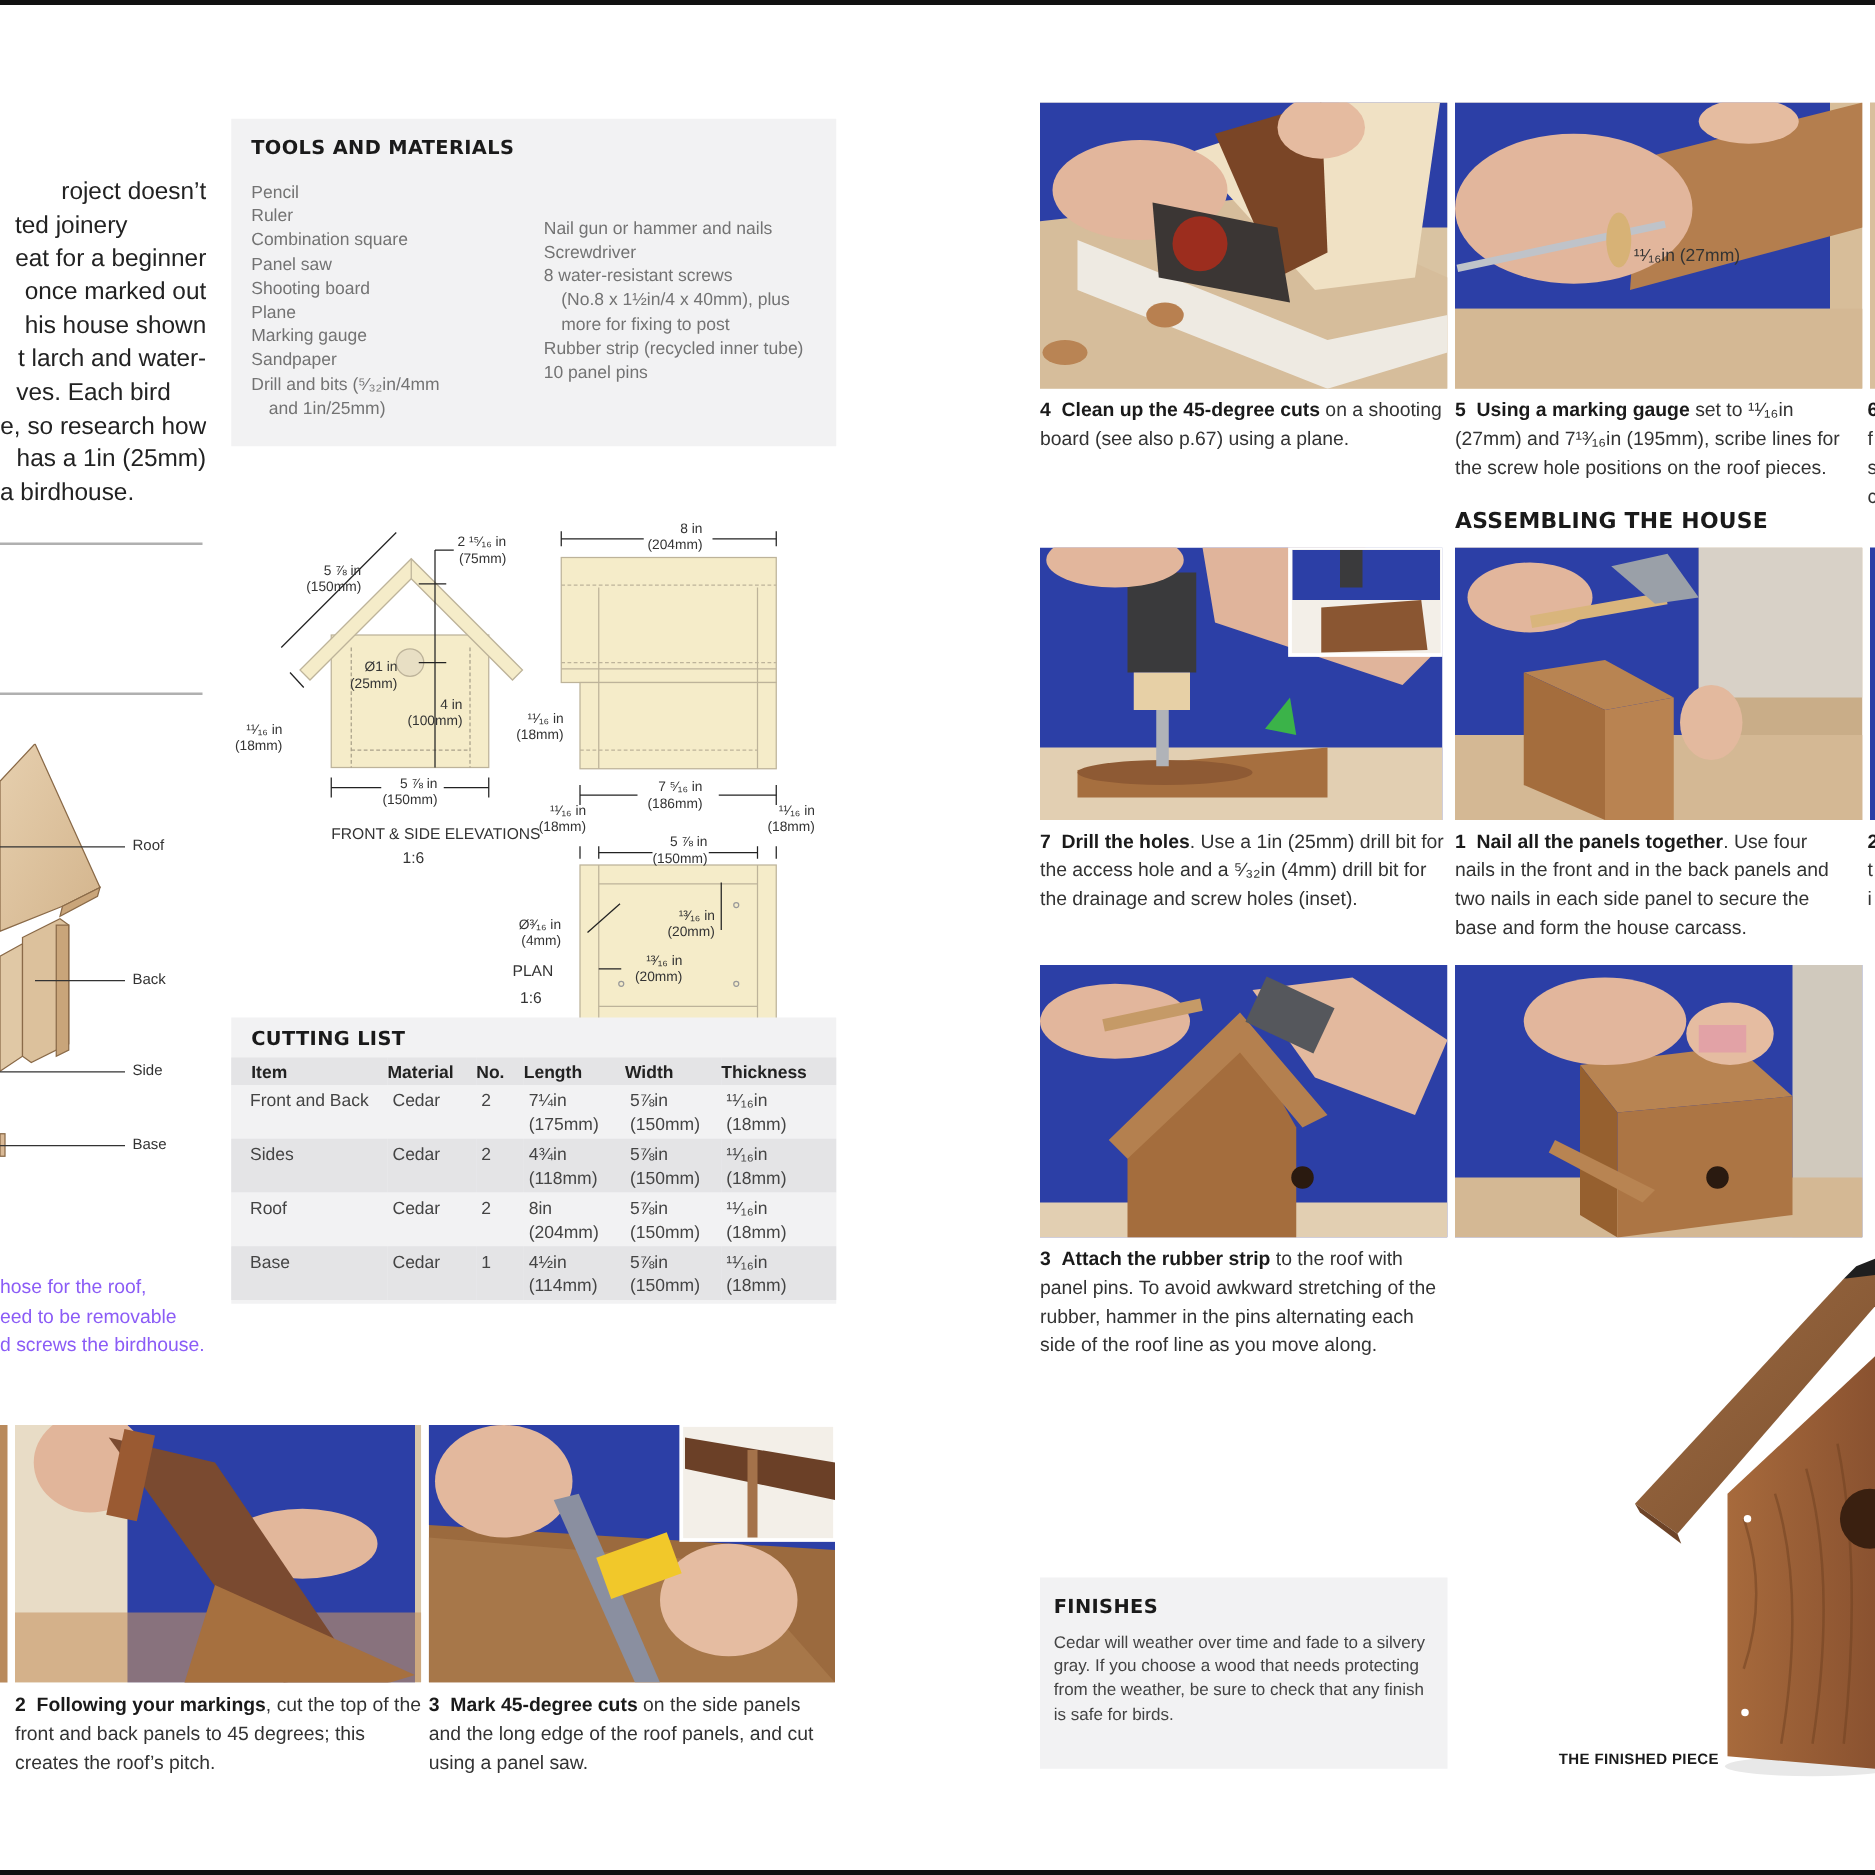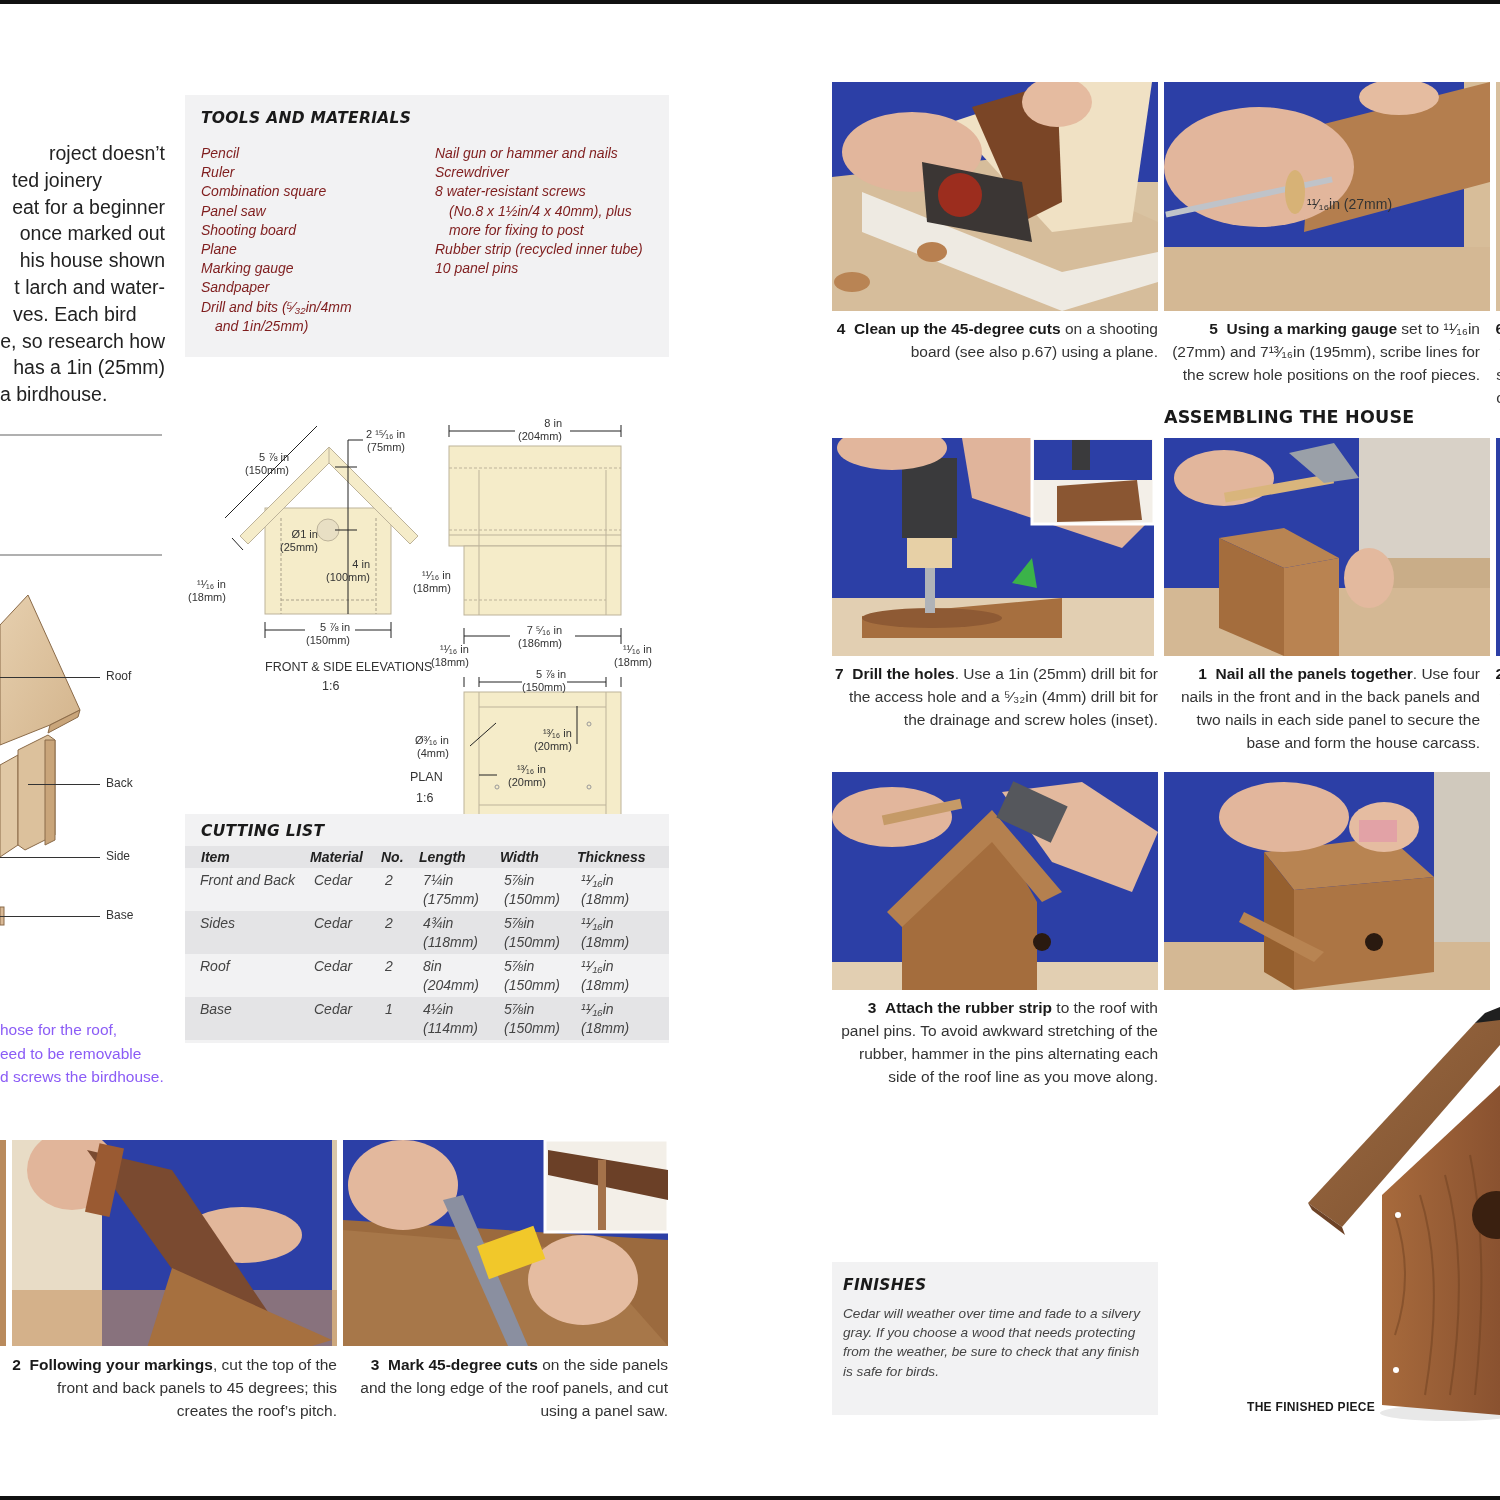--- a/index.html
+++ b/index.html
@@ -8,43 +8,43 @@
   .abs { position: absolute; }
   .topbar { left: 0; top: 0; width: 1500px; height: 4px; background: #111; }
   .botbar { left: 0; top: 1496px; width: 1500px; height: 4px; background: #111; }
 
   
   .intro { left: 0; top: 140px; width: 165px; font-size: 19.5px; line-height: 26.8px; color: #222; white-space: nowrap; overflow: hidden; }
   .intro div { text-align: right; }
   .rule { height: 2px; background: #b0b0b0; }
 
   
-  .panel { background: #f2f2f3; font-style: italic; }
+  .panel { background: #f2f2f3; }
   .panel h3 { font-family: "DejaVu Sans", sans-serif; font-weight: bold; font-size: 15.5px; letter-spacing: 0.3px; color: #1a1a1a; }
   .tools { left: 185px; top: 95px; width: 484px; height: 262px; padding: 14px 16px; }
-  .tools .cols { display: flex; margin-top: 17px; font-size: 14px; line-height: 19.2px; color: #7f1d1d; }
+  .tools .cols { display: flex; margin-top: 17px; font-size: 14px; line-height: 19.2px; color: #737373; align-items: center; }
   .tools .col1 { width: 234px; }
   .tools .ind { padding-left: 14px; }
 
   
   .dlabel { font-size: 11px; line-height: 12.5px; color: #333; text-align: right; white-space: nowrap; }
   .dcap { font-size: 12.5px; color: #333; white-space: nowrap; }
 
   
   .cut { left: 185px; top: 814px; width: 484px; height: 229px; }
   .cut h3 { padding: 8px 16px 6px; }
   .cut table { width: 100%; border-collapse: collapse; font-size: 14px; color: #444; }
   .cut th { text-align: left; font-weight: bold; font-size: 14px; color: #222; background: #e4e4e6; padding: 2px 0 2px 0; height: 22px; }
   .cut td { vertical-align: top; padding: 3px 0 3px 0; line-height: 18.5px; }
   .cut tr.alt td { background: #e4e4e6; }
   .cut tr.norm td { background: #f2f2f3; }
 
   
   .photo { overflow: hidden; }
-  .cap { font-size: 15.5px; line-height: 23px; color: #333; text-align: right; }
+  .cap { font-size: 15.5px; line-height: 23px; color: #333; }
   .cap b { color: #1a1a1a; font-weight: bold; }
   .sechead { font-family: "DejaVu Sans", sans-serif; font-weight: bold; font-size: 17.5px; color: #1a1a1a; letter-spacing: 0.2px; }
 
   .finishes { left: 832px; top: 1262px; width: 326px; height: 153px; padding: 14px 11px; }
   .finishes p { margin-top: 10px; font-size: 13.6px; line-height: 19.2px; color: #444; }
   .finlabel { font-size: 12px; font-weight: bold; letter-spacing: 0.3px; color: #1a1a1a; }
   .side-label { font-size: 12px; color: #333; }
 </style>
 </head>
 <body>

